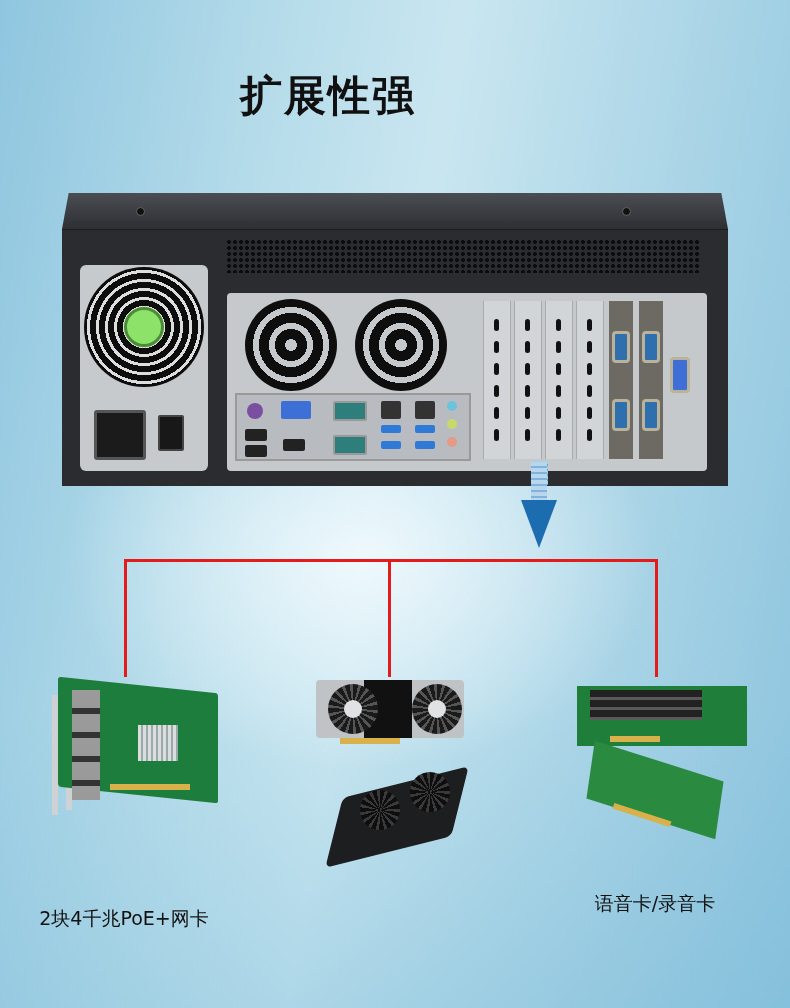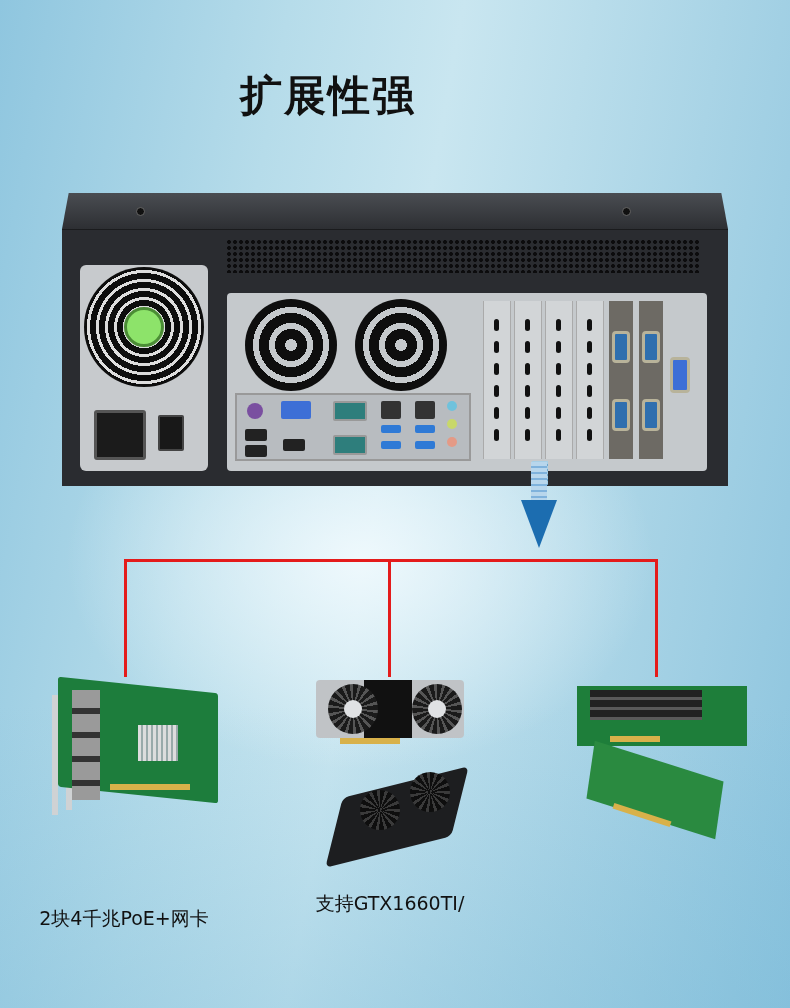--- a/index.html
+++ b/index.html
@@ -188,16 +188,16 @@
   <div class="cap1-mod"></div>
   <div class="gold" style="left:610px;top:736px;width:50px"></div>
   <div class="cap2"></div>
   <div class="gold" style="left:612px;top:812px;width:60px;transform:rotate(18deg)"></div>
 </div>
 
 <div class="label" style="left:0;width:248px;top:902px">
   <span>2块4千兆PoE+网卡</span>
 </div>
 <div class="label" style="left:270px;width:240px;top:887px">
-  <div>支持GTX1660TI/</div>
 </div>
 <div class="label" style="left:540px;width:230px;top:887px">
+  <div>语音卡/录音卡</div>
 </div>
 
 </body></html>

